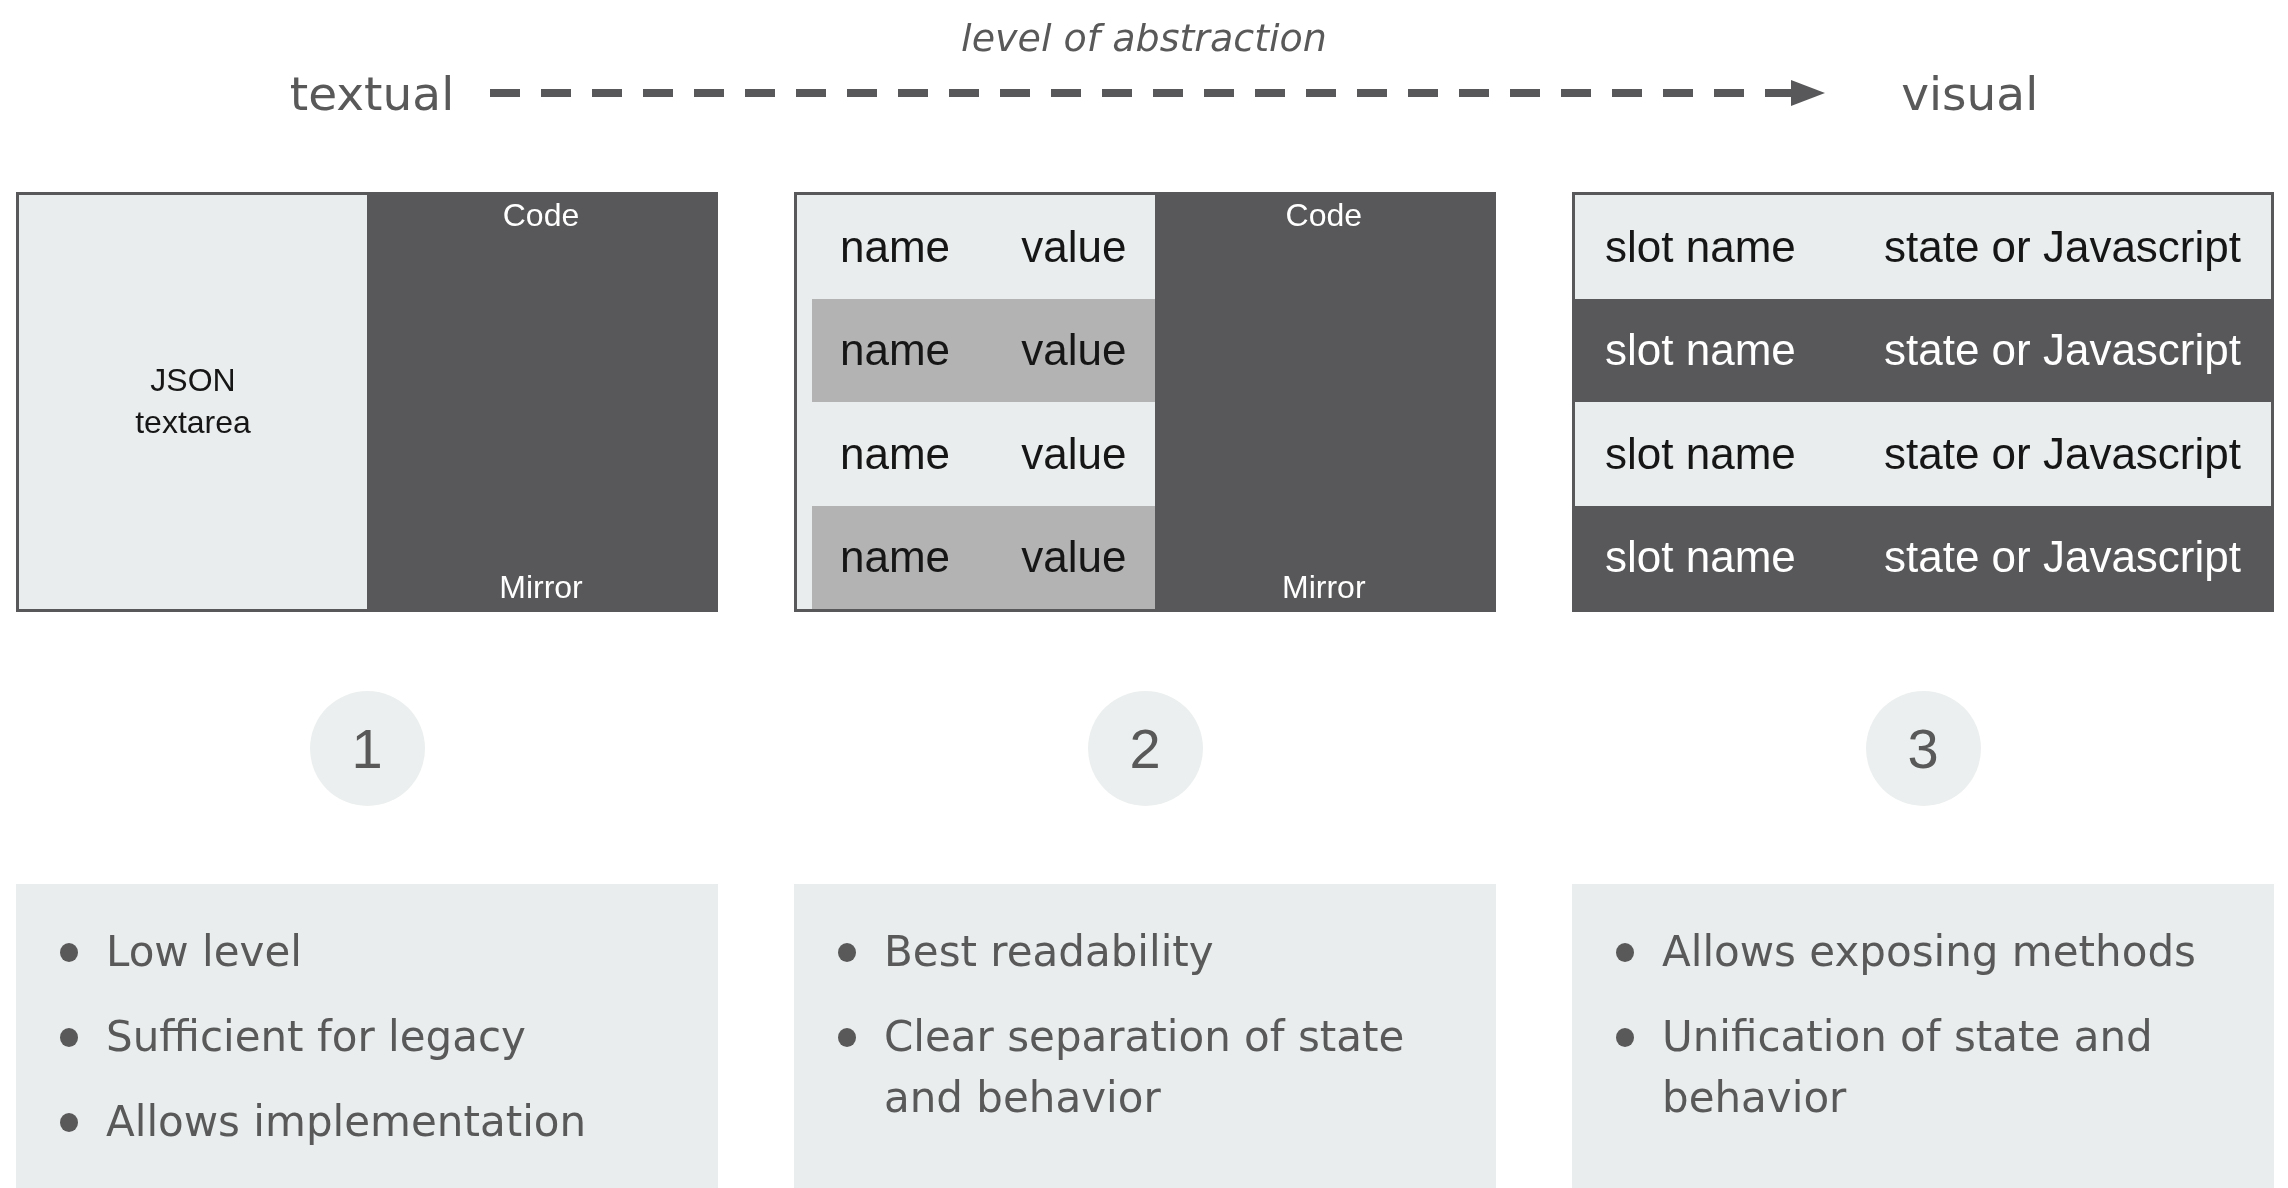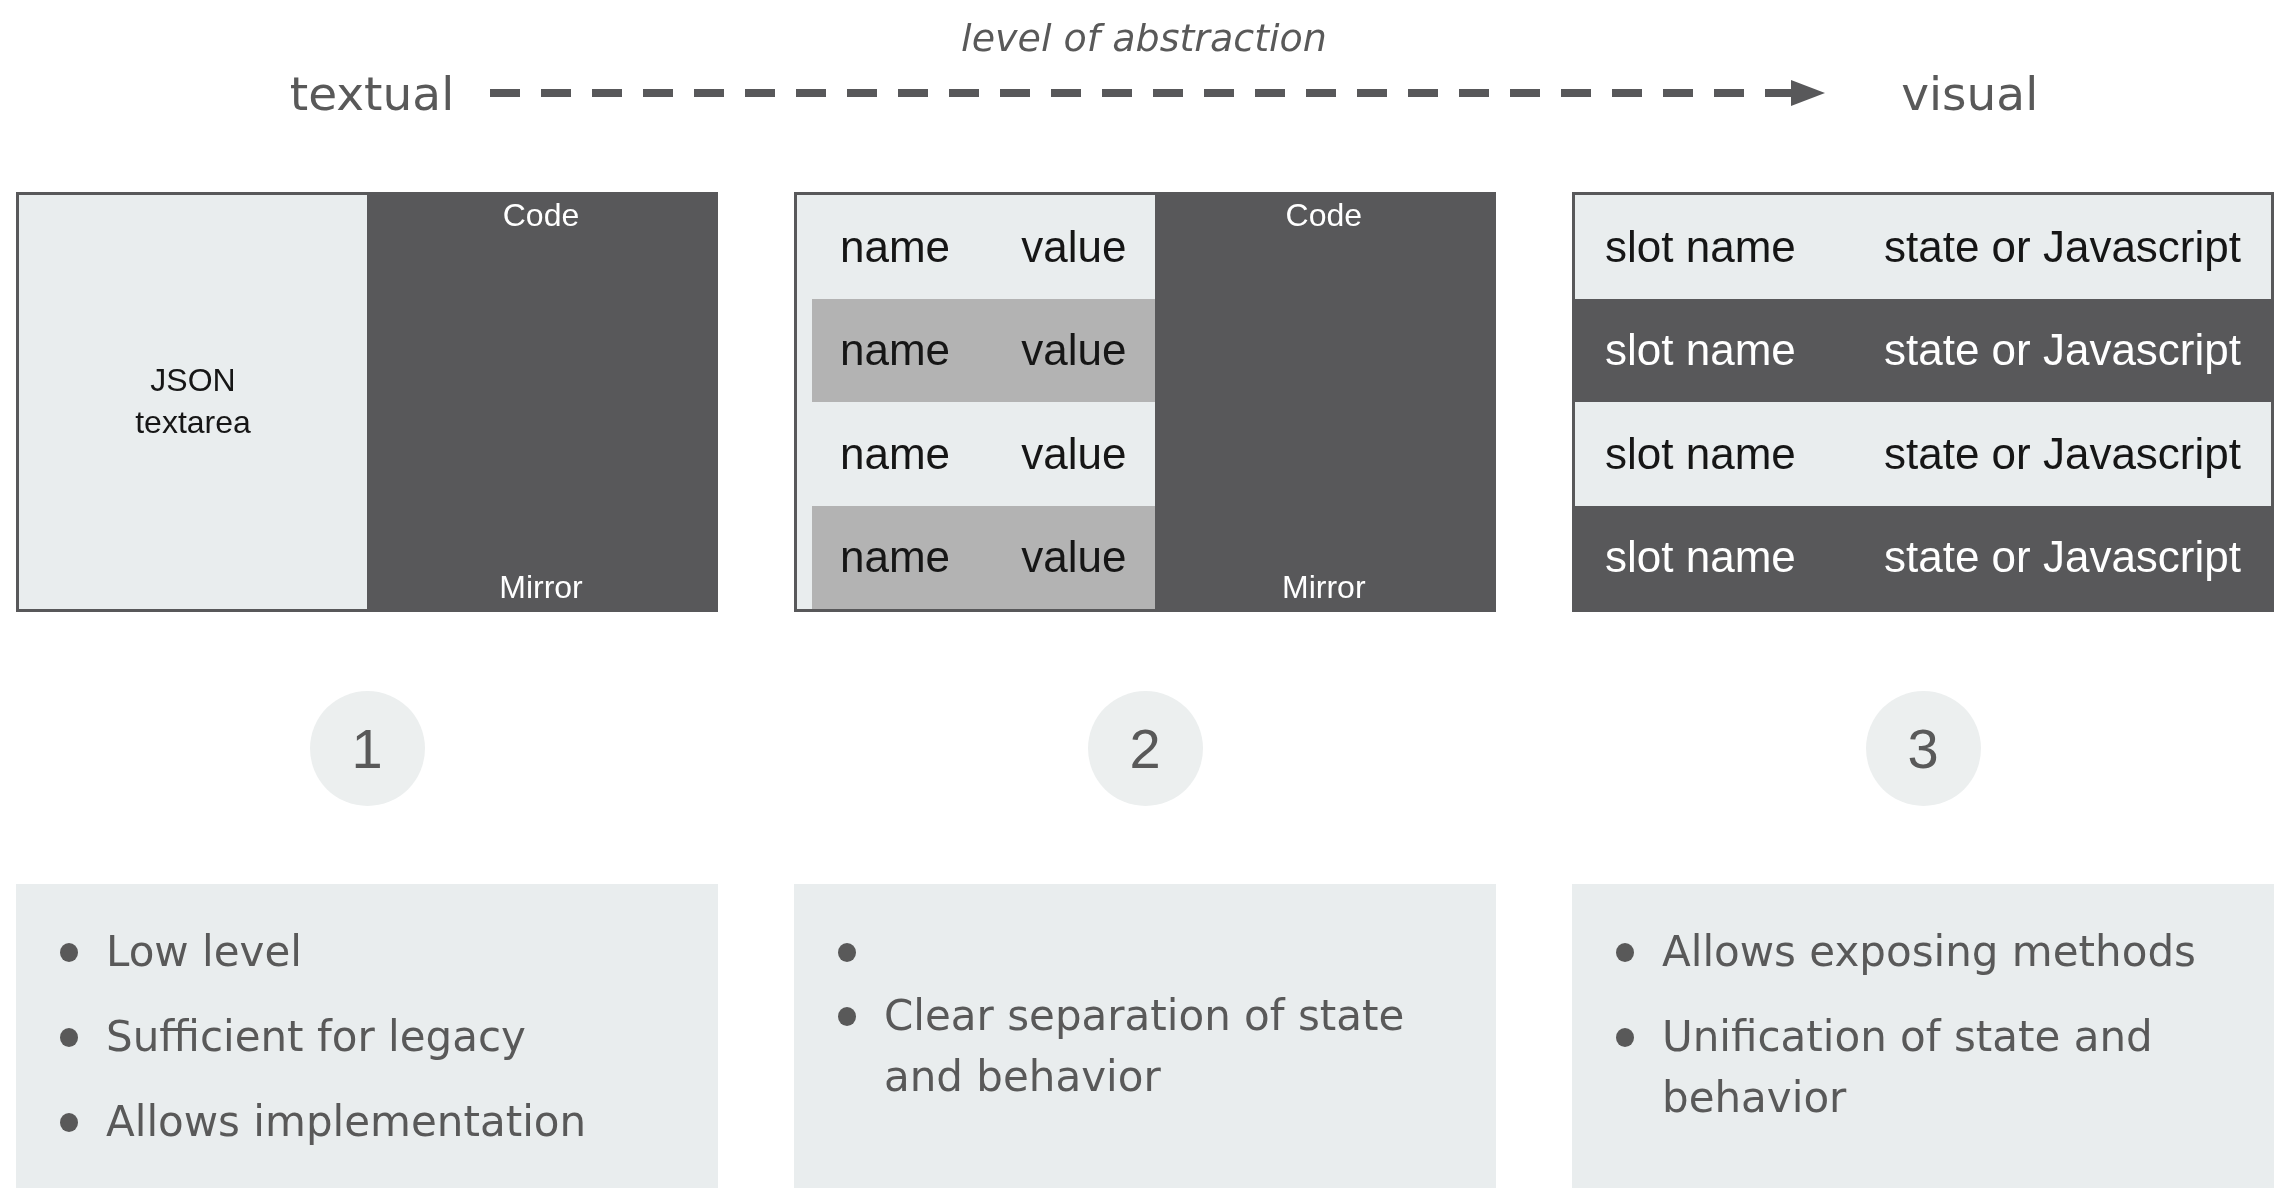--- a/index.html
+++ b/index.html
@@ -217,20 +217,21 @@
     </div>
     <div class="bullet-item">
       <span class="bullet-dot"></span>
       <span class="bullet-text">Allows implementation</span>
     </div>
   </div>
 
   <div class="bullets">
     <div class="bullet-item">
       <span class="bullet-dot"></span>
+      <span class="bullet-text">Best readability</span>
     </div>
     <div class="bullet-item">
       <span class="bullet-dot"></span>
       <span class="bullet-text">Clear separation of state
 and behavior</span>
     </div>
   </div>
 
   <div class="bullets">
     <div class="bullet-item">

